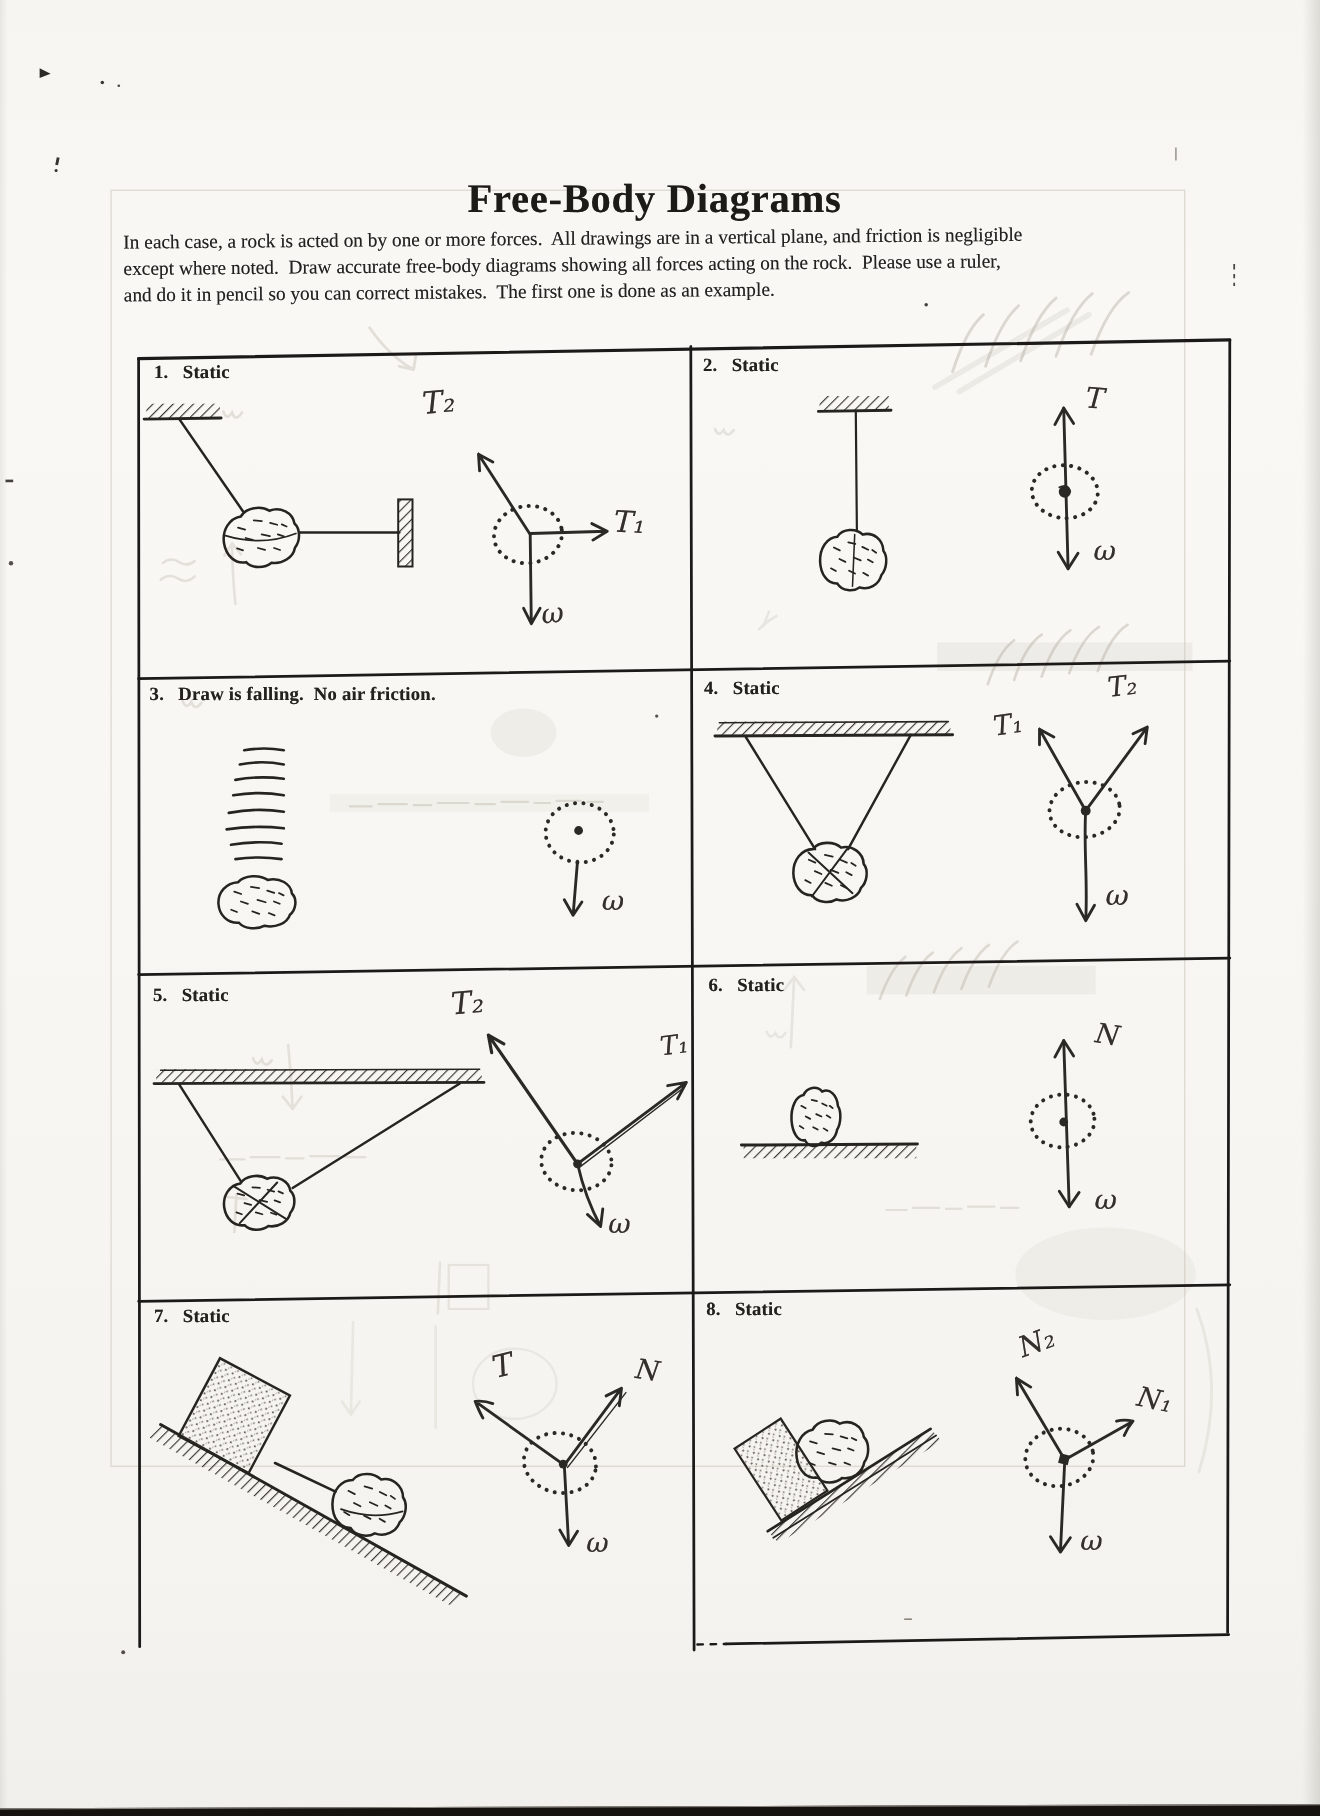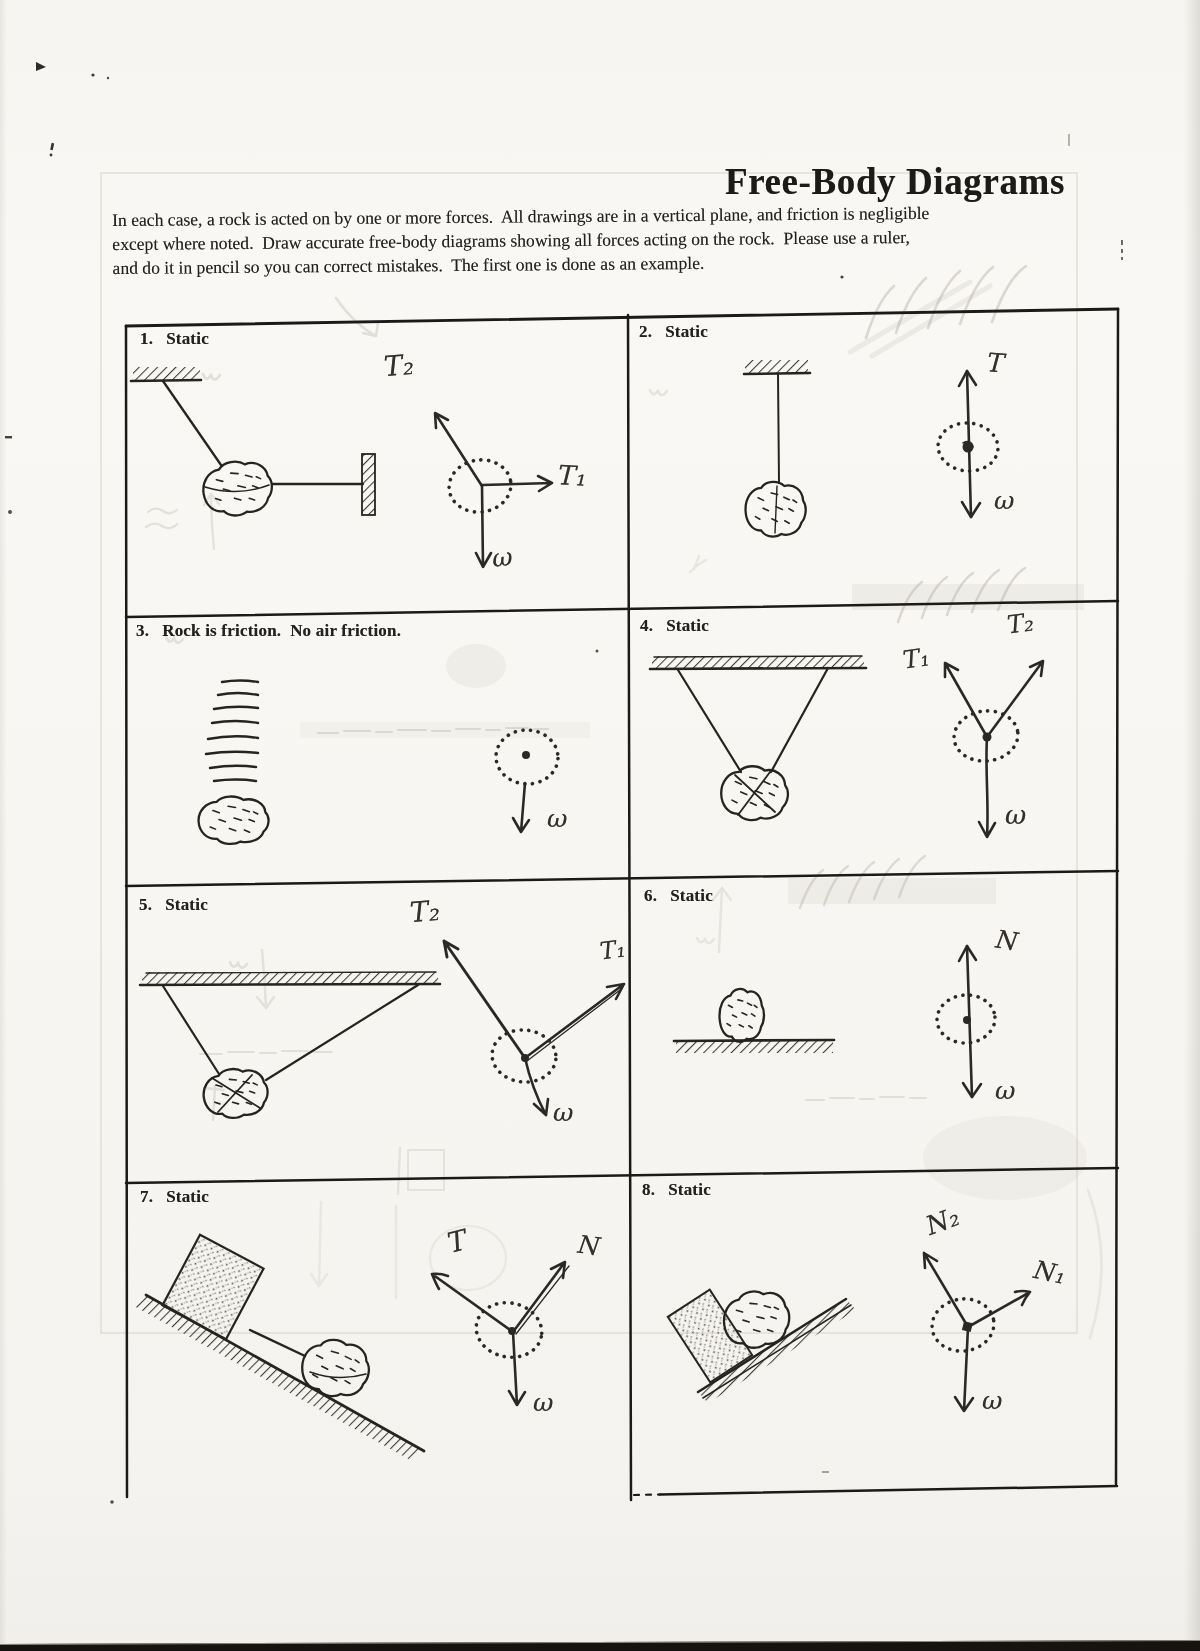--- a/index.html
+++ b/index.html
@@ -8,21 +8,21 @@
     background:linear-gradient(180deg,#f6f5f1 0%,#f9f8f5 18%,#f7f6f2 55%,#f4f3ef 88%,#f0efeb 100%);
     font-family:"Liberation Serif",serif;
   }
   .edge-right{position:absolute;right:0;top:0;width:16px;height:100%;
     background:linear-gradient(90deg,rgba(120,114,104,0),rgba(120,114,104,.20));}
   .edge-left{position:absolute;left:0;top:0;width:7px;height:100%;
     background:linear-gradient(90deg,rgba(100,95,86,.10),rgba(100,95,86,0));}
   .bottom-strip{position:absolute;left:-4px;top:1642px;width:1210px;height:10px;
     background:#15120f;border-top:1px solid #8b867e;transform:rotate(-0.18deg);}
   .title{
-    position:absolute;left:125px;top:160px;width:940px;text-align:right;
+    position:absolute;left:125px;top:160px;width:940px;text-align:center;
     font-size:37px;font-weight:700;color:#1d1b18;letter-spacing:.6px;
     text-shadow:0 0 .6px rgba(30,28,25,.55);
   }
   .instructions{
     position:absolute;left:112px;top:209px;width:945px;
     font-size:17.6px;line-height:23.8px;color:#232220;
     transform:rotate(-0.5deg);transform-origin:0 0;
     text-shadow:0 0 .45px rgba(40,38,34,.5);
   }
   .instr-line{white-space:pre;}
@@ -284,21 +284,21 @@
     <div class="instr-line">and do it in pencil so you can correct mistakes.  The first one is done as an example.</div>
   </div>
 
   <div class="cellhdr" style="left:140px;top:329px;">
     <span>1.</span><span>Static</span>
   </div>
   <div class="cellhdr" style="left:639px;top:322px;">
     <span>2.</span><span>Static</span>
   </div>
   <div class="cellhdr" style="left:136px;top:621px;">
-    <span>3.</span><span>Rock is friction.  No air friction.</span>
+    <span>3.</span><span>Draw is falling.  No air friction.</span>
   </div>
   <div class="cellhdr" style="left:640px;top:616px;">
     <span>4.</span><span>Static</span>
   </div>
   <div class="cellhdr" style="left:139px;top:895px;">
     <span>5.</span><span>Static</span>
   </div>
   <div class="cellhdr" style="left:644px;top:886px;">
     <span>6.</span><span>Static</span>
   </div>

